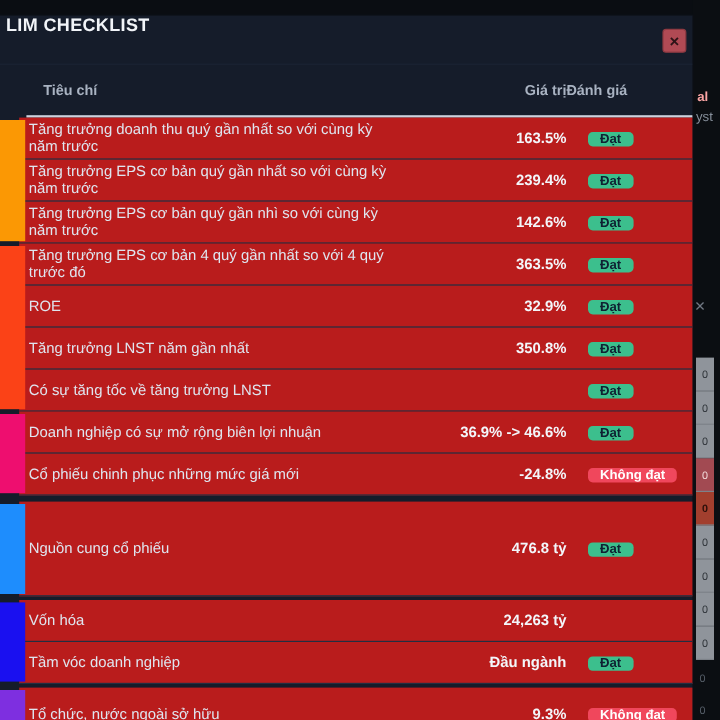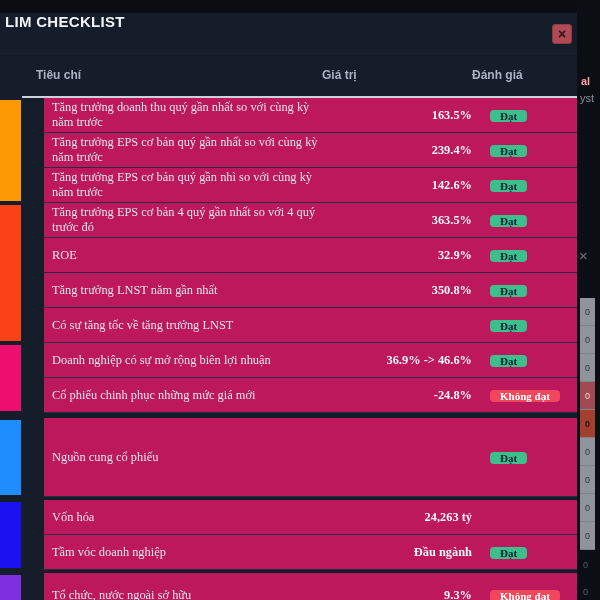--- a/index.html
+++ b/index.html
@@ -25,27 +25,27 @@
     box-shadow:0 0 0 1px #0c1017;}
   .titlebar{height:40px;display:flex;align-items:flex-start;padding-left:5px;position:relative;
     border-bottom:1px solid #1b2433;}
   .title{color:#f1f4f8;font-size:15px;font-weight:700;letter-spacing:.3px;}
   .close-btn{position:absolute;top:11px;right:5px;width:20px;height:20px;border-radius:3px;
     background:#b04a54;border:1px solid #8f3a42;display:flex;align-items:center;justify-content:center;
     color:#2d1317;font-size:14px;font-weight:700;line-height:14px;cursor:pointer;box-sizing:border-box;}
   .thead{height:42px;margin-left:22px;display:flex;align-items:center;
     border-bottom:2px solid #ccd2dd;color:#a9b3c2;font-size:12px;font-weight:700;}
   .thead .c-label{flex:1;padding-left:14px;}
-  .c-value{width:150px;}
+  .c-value{width:150px;text-align:right;}
   .c-badge{width:105px;box-sizing:border-box;}
   
   .groups{position:relative;}
   .group{position:relative;}
   .group-bar{position:absolute;left:0;top:2px;bottom:2px;width:21px;}
-  .group-rows{margin-left:44px;background:#be185d;font-family:Liberation Serif, serif;}
+  .group-rows{margin-left:16px;background:#b91c1c;}
   .row{height:34px;display:flex;align-items:center;border-bottom:1px solid #232e41;}
   .row-label{flex:1;padding-left:8px;color:#dfe5ef;font-size:12.4px;}
   .row-value{width:150px;text-align:right;color:#f3f6fa;font-size:12.4px;font-weight:700;}
   .row-badgecol{width:105px;box-sizing:border-box;padding-left:18px;}
   .badge{display:inline-block;padding:0 10px;border-radius:4px;font-size:11px;font-weight:700;}
   .badge.pass{}
   .badge.fail{}
   .group:nth-child(4){margin-top:5px;}
   .group:nth-child(4) .row{height:78px;justify-content:space-between;}
   .group:nth-child(5){margin-top:3px;}
@@ -145,20 +145,21 @@
             <span class="row-value">-24.8%</span>
             <span class="row-badgecol"><span class="badge fail" style="background: rgb(240, 71, 92); color: rgb(255, 255, 255);">Không đạt</span></span>
           </div>
         </div>
       </div>
       <div class="group">
         <div class="group-bar" style="background: rgb(30, 141, 253);"></div>
         <div class="group-rows">
           <div class="row">
             <span class="row-label">Nguồn cung cổ phiếu</span>
+            <span class="row-value">476.8 tỷ</span>
             <span class="row-badgecol"><span class="badge pass" style="background: rgb(60, 191, 141); color: rgb(15, 34, 51);">Đạt</span></span>
           </div>
         </div>
       </div>
       <div class="group">
         <div class="group-bar" style="background: rgb(26, 16, 240);"></div>
         <div class="group-rows">
           <div class="row">
             <span class="row-label">Vốn hóa</span>
             <span class="row-value">24,263 tỷ</span>

